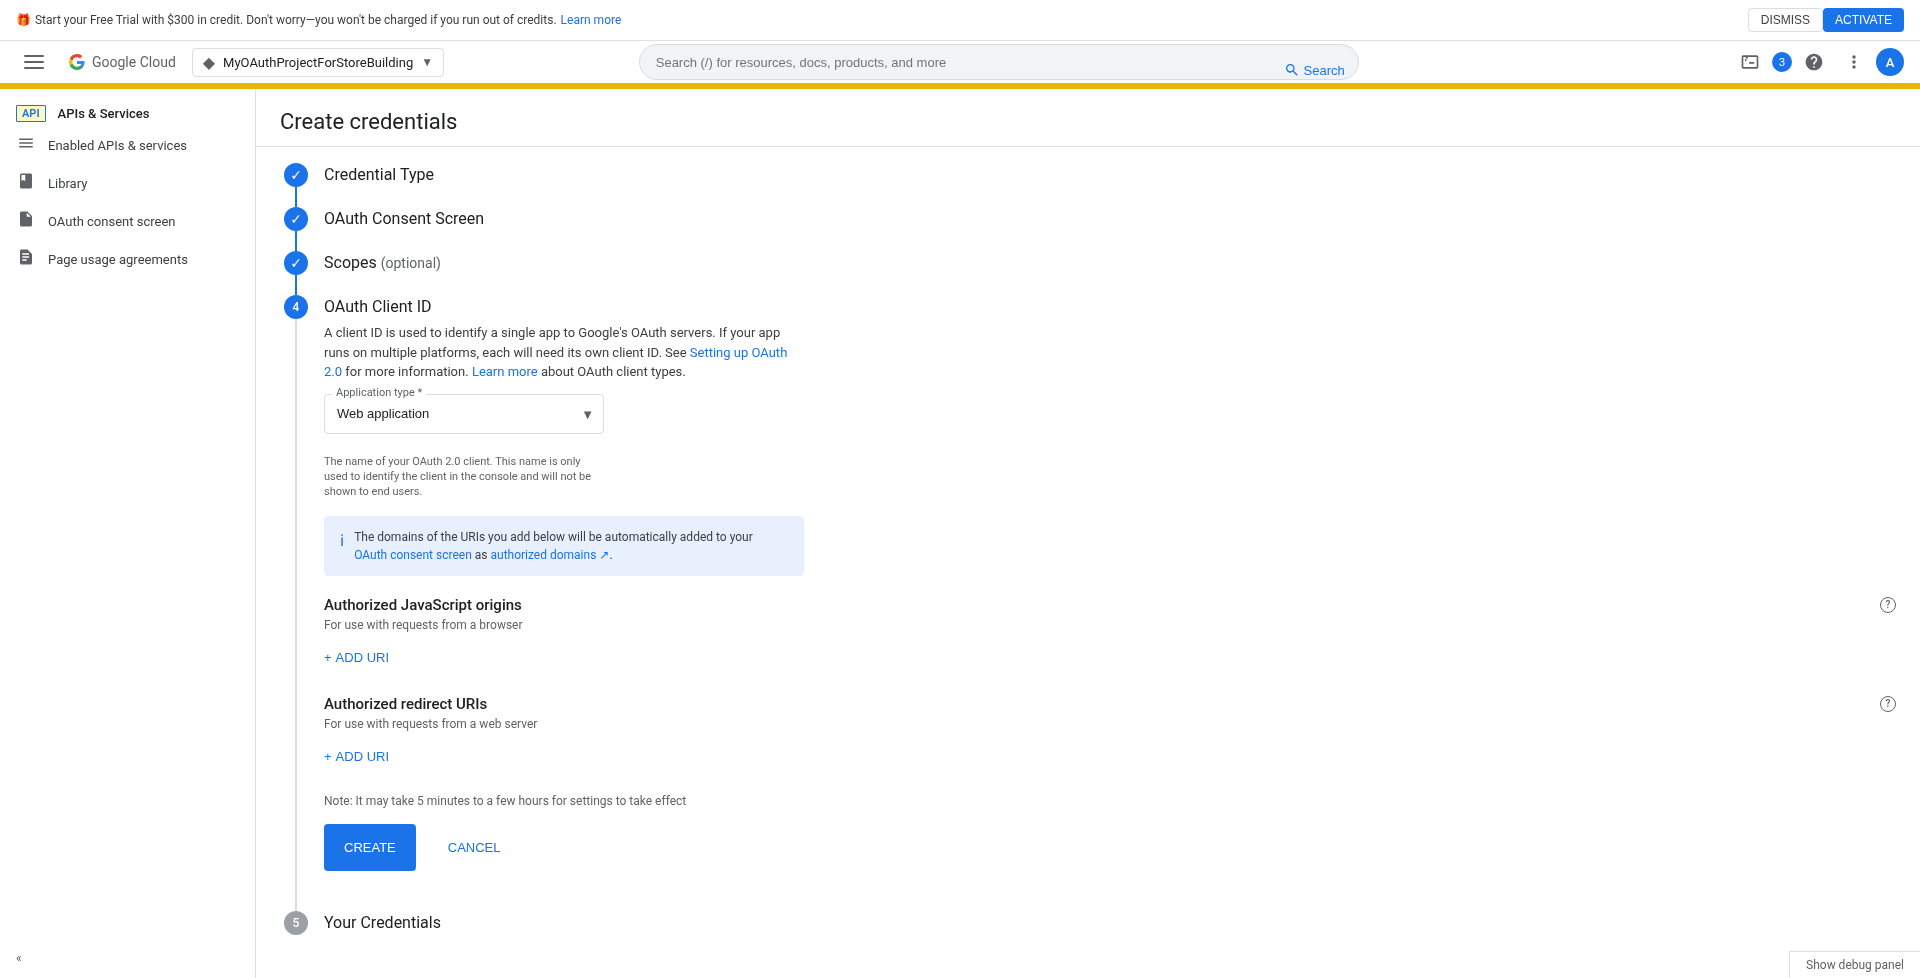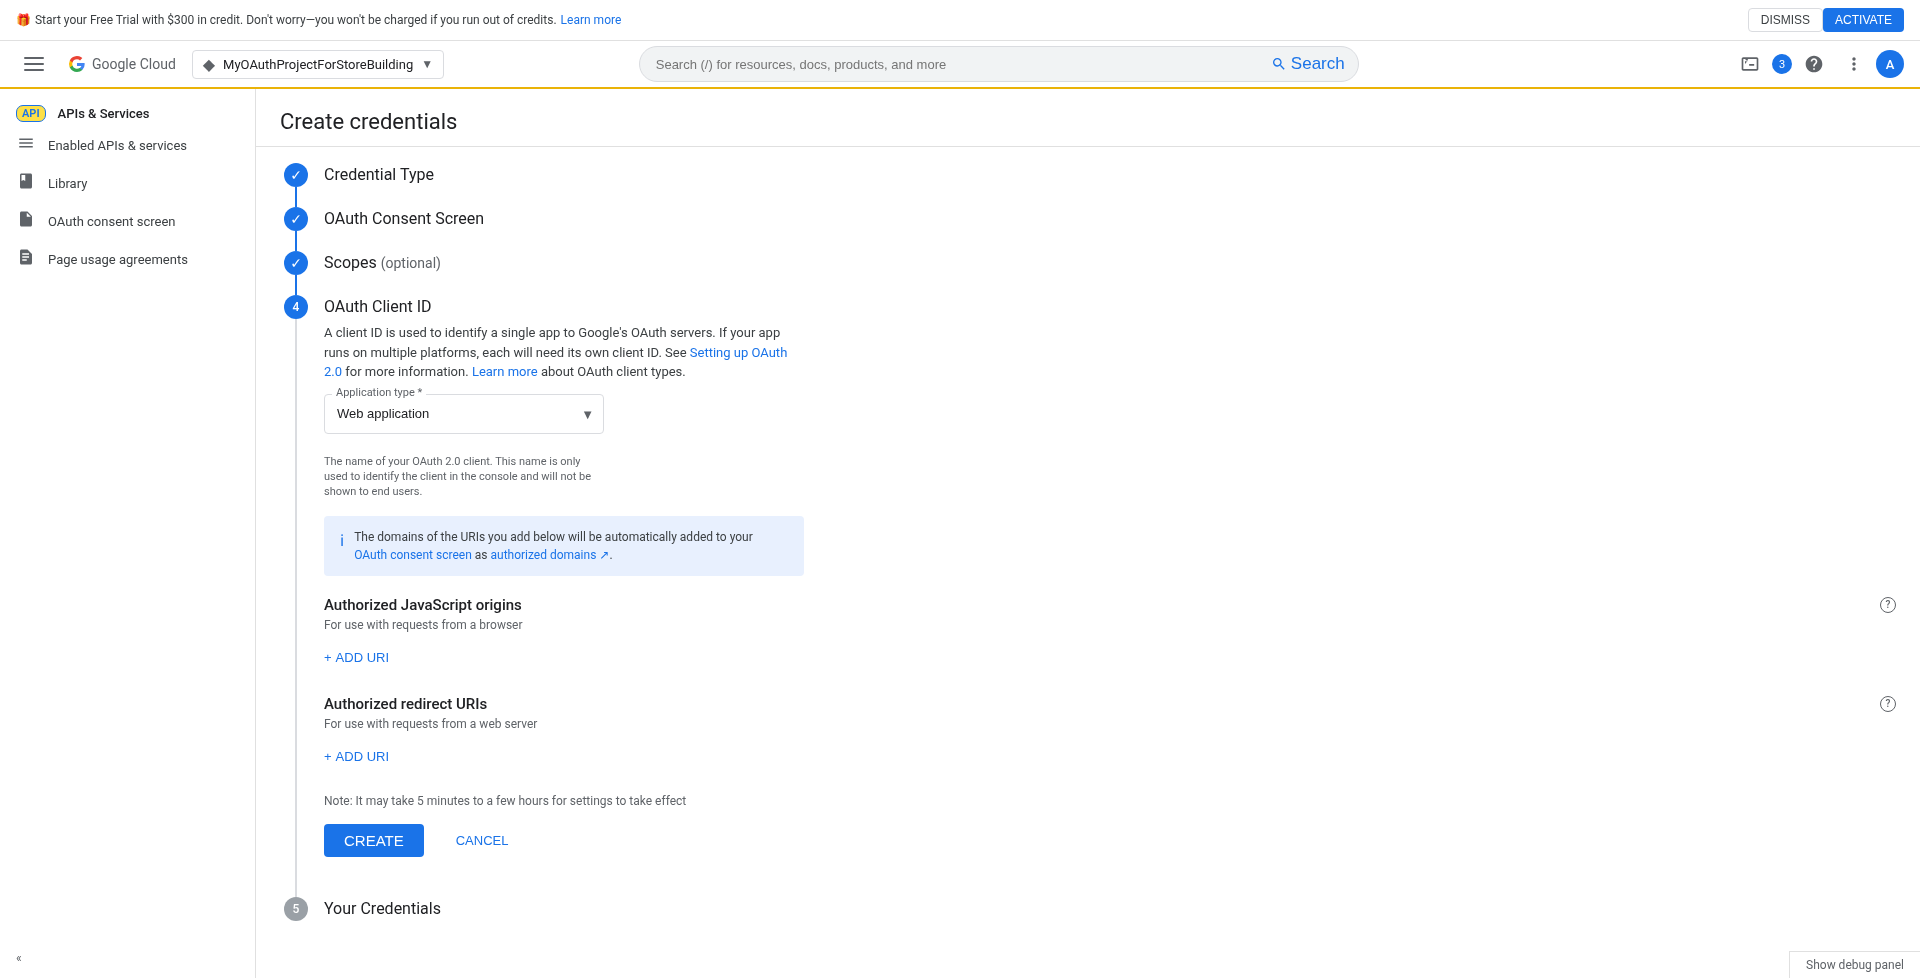--- a/index.html
+++ b/index.html
@@ -18,21 +18,21 @@
     }
     .promo-bar a { color: #1a73e8; text-decoration: none; }
     .promo-bar .promo-actions { margin-left: auto; display: flex; gap: 0; }
     .promo-bar .btn-dismiss { background: none; border: 1px solid #dadce0; border-radius: 4px; padding: 4px 12px; font-size: 12px; cursor: pointer; color: #3c4043; }
     .promo-bar .btn-activate { background: #1a73e8; border: none; border-radius: 4px; padding: 4px 12px; font-size: 12px; cursor: pointer; color: #fff; font-weight: 500; }
 
     
     .header {
       height: 48px;
       background: #fff;
-      border-bottom: 2px solid #eab308;
+      border-bottom: 6px solid #eab308;
       display: flex;
       align-items: center;
       padding: 0 16px;
       gap: 16px;
       position: sticky;
       top: 0;
       z-index: 100;
     }
     .header .menu-icon { cursor: pointer; color: #5f6368; width: 20px; height: 20px; display: flex; flex-direction: column; justify-content: center; gap: 4px; }
     .header .menu-icon span { display: block; height: 2px; background: #5f6368; border-radius: 1px; }
@@ -66,28 +66,28 @@
       border-radius: 24px;
       padding: 0 12px 0 16px;
       font-size: 13px;
       color: #202124;
       outline: none;
       background: #f1f3f4;
     }
     .search-btn {
       position: absolute;
       right: 0;
-      top: 0;
+      top: 8px;
       height: 36px;
       background: none;
       border: none;
       padding: 0 14px;
       cursor: pointer;
       color: #1a73e8;
-      font-size: 17px;
+      font-size: 13px;
       font-weight: 500;
       display: flex;
       align-items: center;
       gap: 4px;
     }
 
     .header-actions { margin-left: auto; display: flex; align-items: center; gap: 4px; }
     .header-icon-btn {
       width: 36px; height: 36px;
       border: none; background: none;
@@ -131,24 +131,24 @@
       position: relative;
     }
 
     .sidebar-section-header {
       padding: 8px 16px 4px 16px;
       display: flex;
       align-items: center;
       gap: 12px;
     }
     .api-badge {
-      background: #fde047;
+      background: #fef9c3;
       color: #1a73e8;
       border: 1px solid #1a73e8;
-      border-radius: 7px;
+      border-radius: 1px;
       padding: 1px 5px;
       font-size: 11px;
       font-weight: 600;
     }
     .sidebar-section-title {
       font-size: 13px;
       font-weight: 500;
       color: #202124;
     }
 
@@ -365,22 +365,22 @@
       display: flex;
       gap: 12px;
       margin-bottom: 32px;
       align-items: center;
     }
     .btn-create {
       background: #1a73e8;
       color: #fff;
       border: none;
       border-radius: 4px;
-      padding: 8px 20px;
-      font-size: 15px;
+      padding: 16px 20px;
+      font-size: 13px;
       font-weight: 500;
       cursor: pointer;
     }
     .btn-cancel {
       background: none;
       color: #1a73e8;
       border: none;
       border-radius: 4px;
       padding: 8px 20px;
       font-size: 13px;

